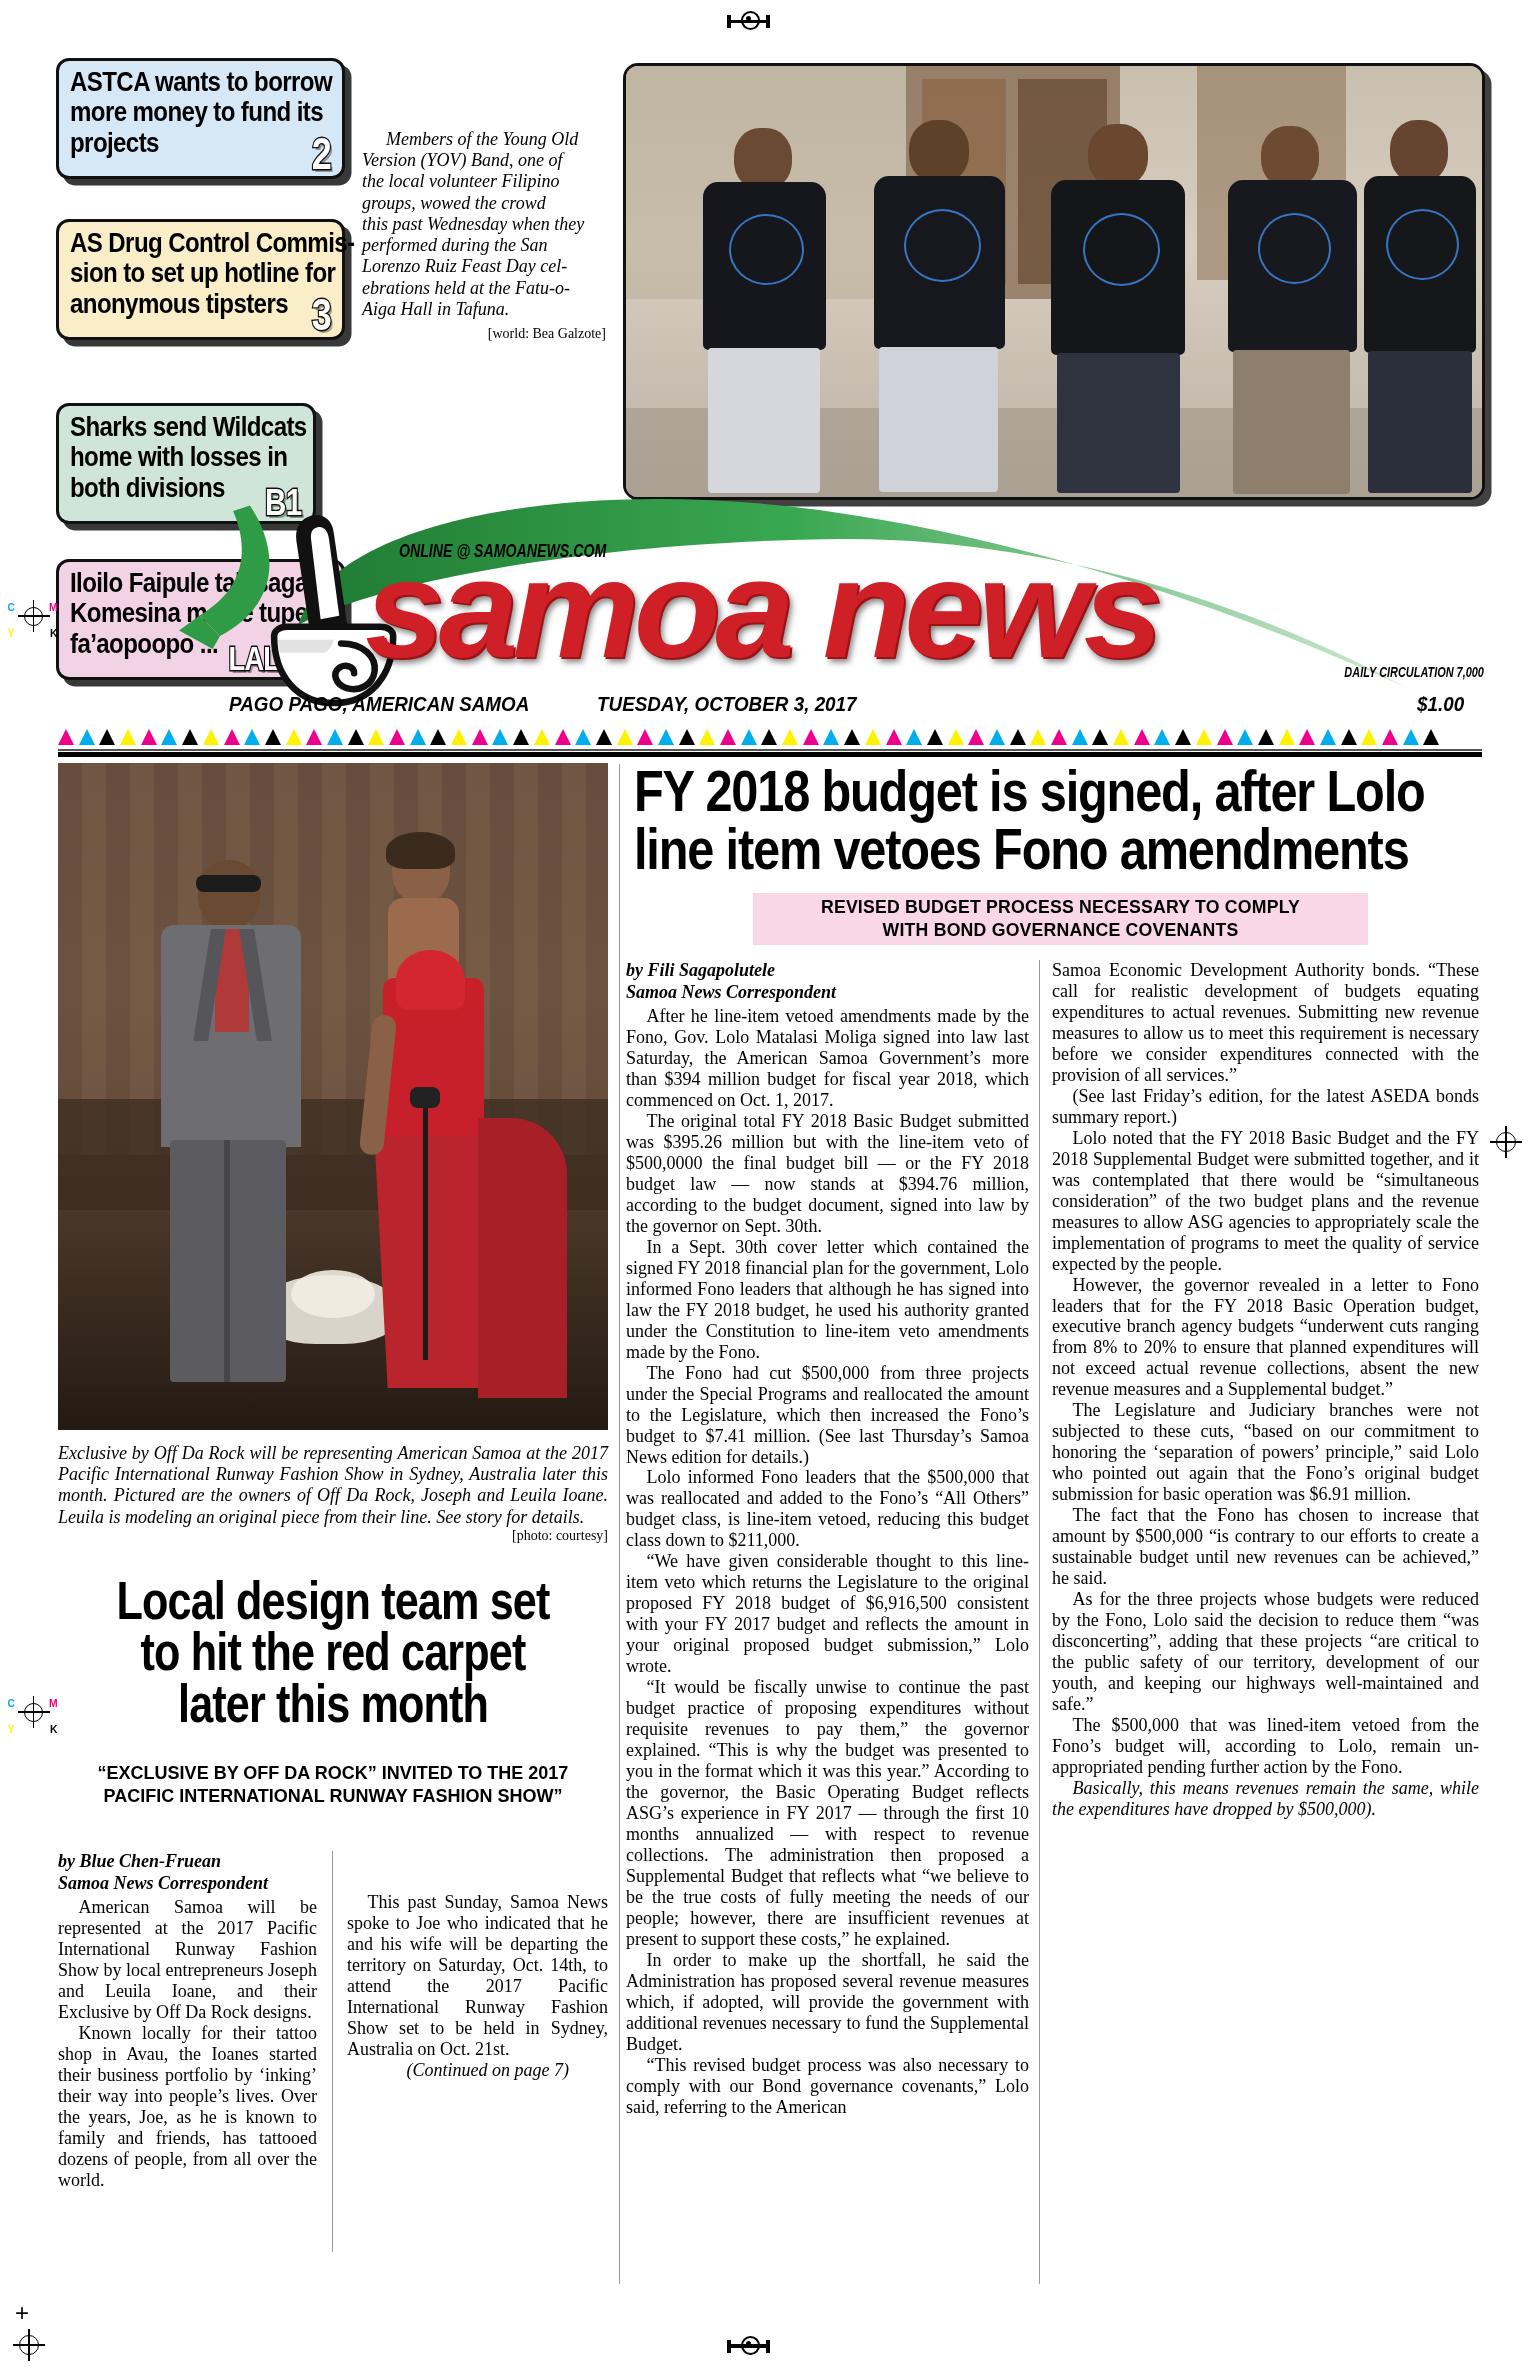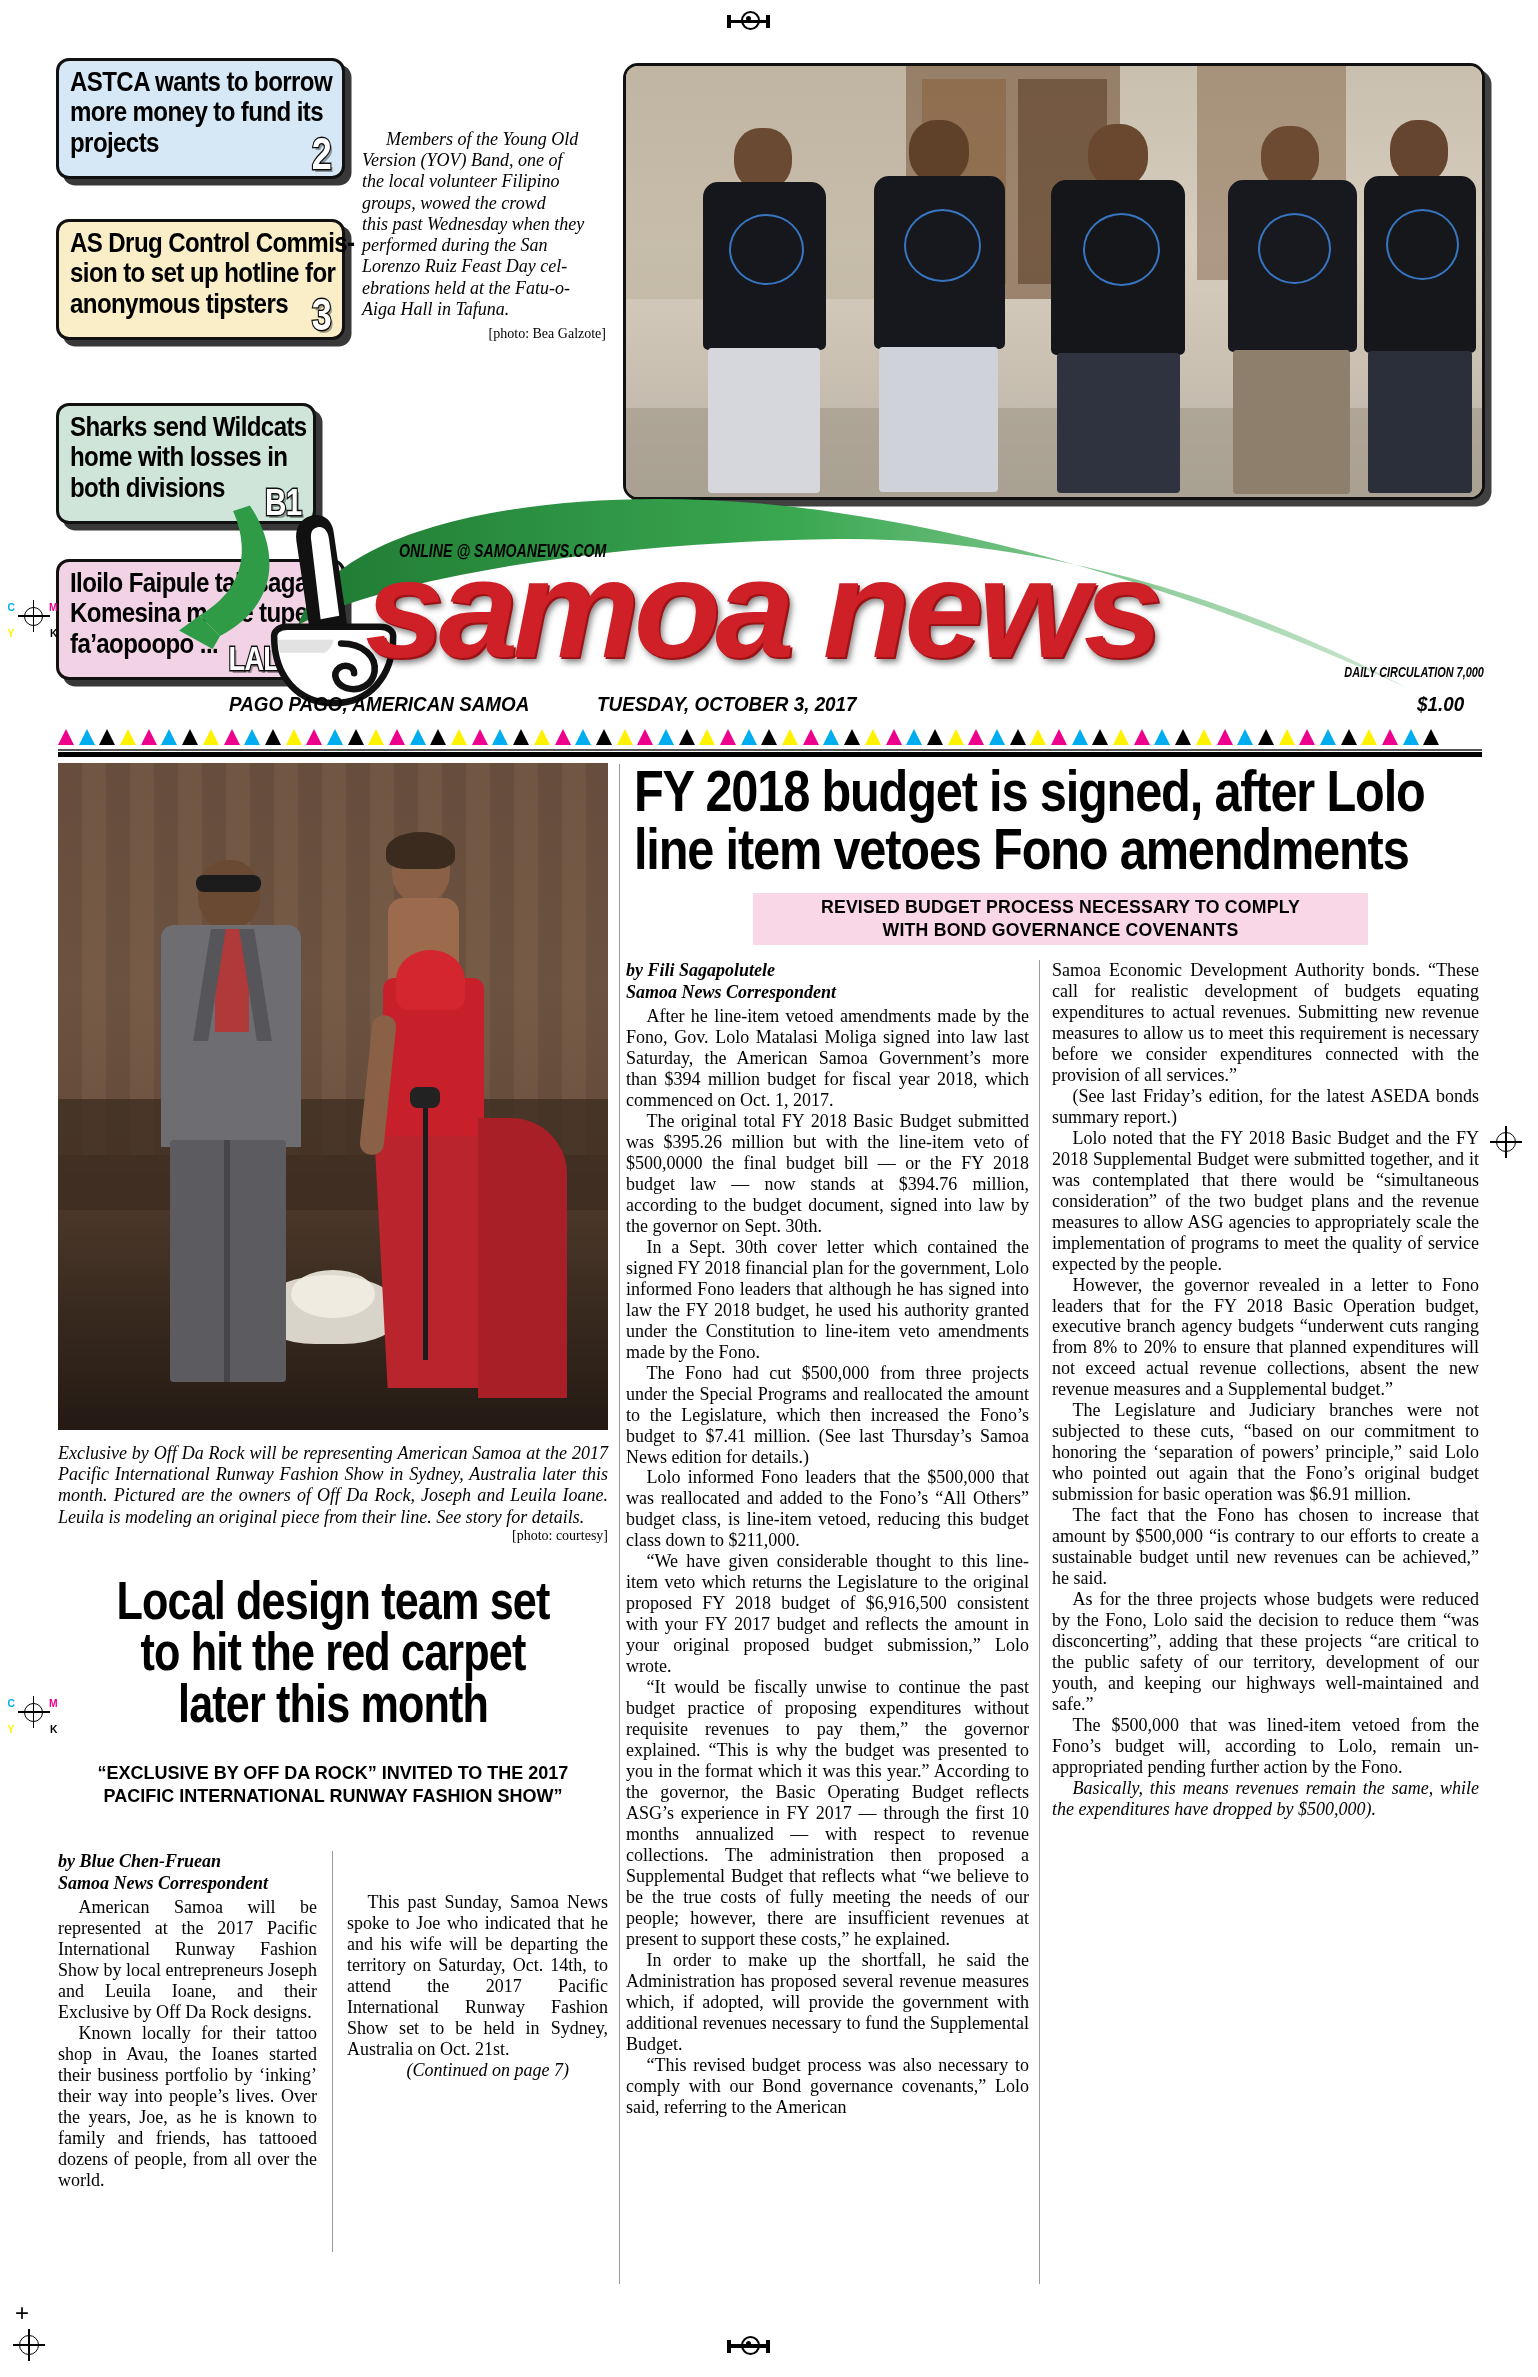--- a/index.html
+++ b/index.html
@@ -152,21 +152,21 @@
       <span style="display:block;text-indent:24px;">Members of the Young Old</span>
       <span style="display:block;">Version (YOV) Band, one of</span>
       <span style="display:block;">the local volunteer Filipino</span>
       <span style="display:block;">groups, wowed the crowd</span>
       <span style="display:block;">this past Wednesday when they</span>
       <span style="display:block;">performed during the San</span>
       <span style="display:block;">Lorenzo Ruiz Feast Day cel-</span>
       <span style="display:block;">ebrations held at the Fatu-o-</span>
       <span style="display:block;">Aiga Hall in Tafuna.</span>
     </div>
-    <div class="photocredit" style="margin-top:5.6px;">[photo: Bea Galzote]</div>
+    <div class="photocredit" style="margin-top:5.6px;">[world: Bea Galzote]</div>
   </div>
 
   <div class="photoframe" style="left:623px;top:63px;width:856px;height:431px;">
     <div style="position:absolute;inset:0;background:
         linear-gradient(180deg,#c9bfae 0%,#d7cec0 42%,#cdc4b6 62%,#b9b1a4 100%);"></div>
 
     <div style="position:absolute;left:280px;top:0;width:214px;height:233px;background:#6d4a30;opacity:.55;"></div>
     <div style="position:absolute;left:296px;top:13px;width:84px;height:205px;background:#8a6240;opacity:.6;"></div>
     <div style="position:absolute;left:392px;top:13px;width:89px;height:205px;background:#5d3f28;opacity:.6;"></div>
     <div style="position:absolute;left:571px;top:0;width:149px;height:214px;background:#7d5a3b;opacity:.45;"></div>

